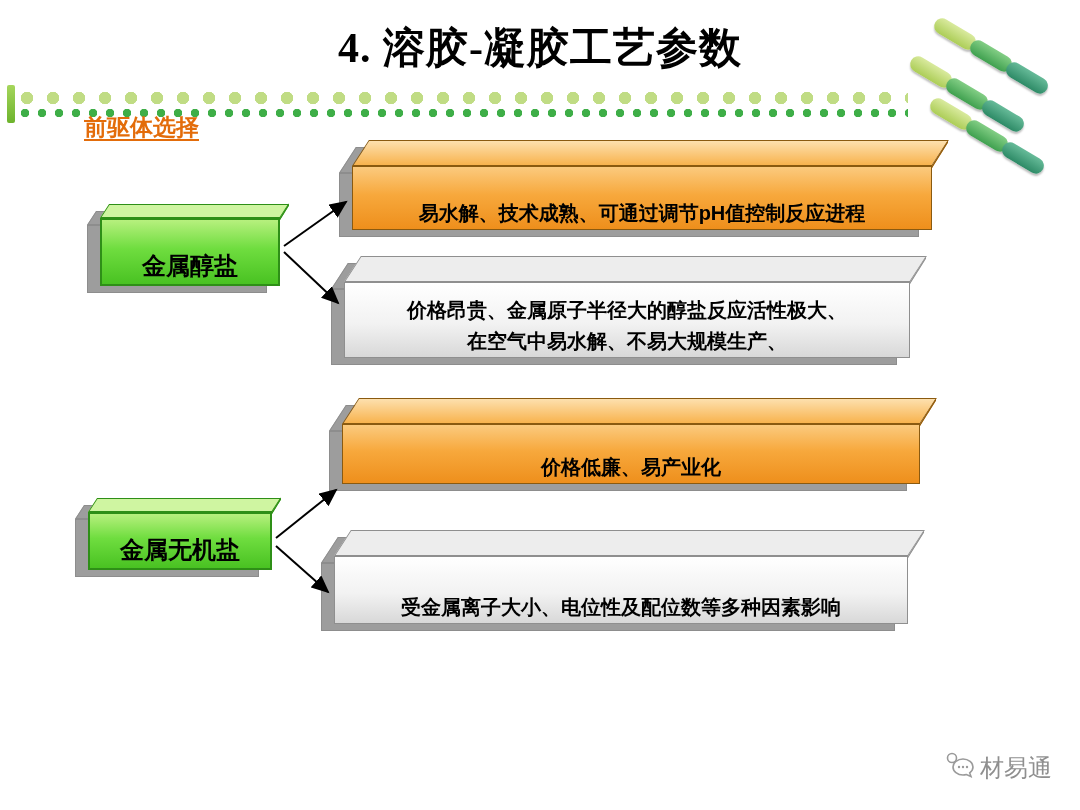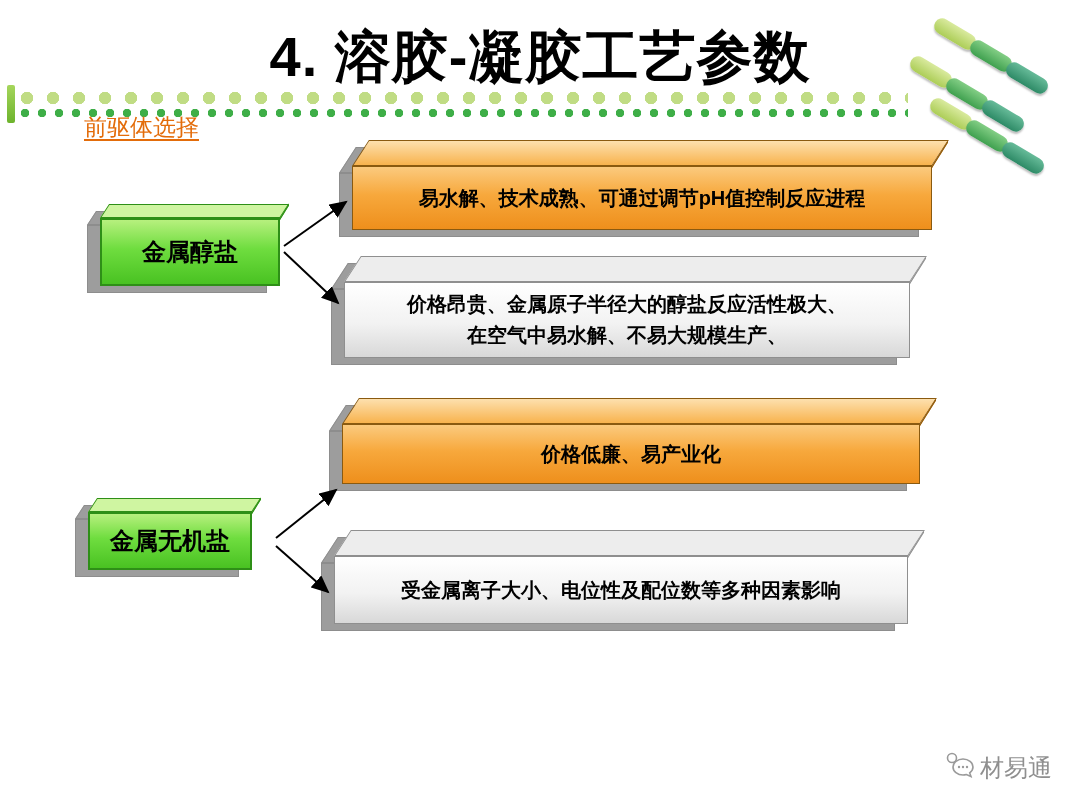--- a/index.html
+++ b/index.html
@@ -3,47 +3,47 @@
 <meta charset="utf-8">
 <style>
   html,body{margin:0;padding:0;background:#ffffff;}
   .slide{
     position:relative;width:1080px;height:810px;background:#ffffff;overflow:hidden;
     font-family:"Liberation Sans",sans-serif;color:#000;
   }
   
   .title{
     position:absolute;left:0;top:20px;width:100%;text-align:center;
-    font-family:Liberation Sans, sans-serif;font-weight:bold;font-size:56px;letter-spacing:1px;
+    font-family:Liberation Serif, serif;font-weight:bold;font-size:42px;letter-spacing:1px;
   }
   
   .green-bar{position:absolute;left:7px;top:85px;width:8px;height:38px;border-radius:2px;
     background:linear-gradient(180deg,#a6d65c,#6db32c);}
   .dots1{position:absolute;left:20px;top:91px;width:888px;height:14px;background-repeat:repeat-x;
     background-image:radial-gradient(circle at 7px 7px,#c0dc84 6px,rgba(0,0,0,0) 6.5px);
     background-size:26px 14px;}
   .dots2{position:absolute;left:20px;top:108px;width:888px;height:10px;background-repeat:repeat-x;
     background-image:radial-gradient(circle at 5px 5px,#3eae47 4px,rgba(0,0,0,0) 4.5px);
     background-size:17px 10px;}
   
   .pills{position:absolute;left:898px;top:24px;width:180px;height:160px;}
   .pill{position:absolute;width:46px;height:16px;border-radius:8px;transform:rotate(31deg);
     box-shadow:1px 2px 2px rgba(0,0,0,.25);}
   .c1{background:linear-gradient(180deg,#d9ea9e,#accd57);}
   .c2{background:linear-gradient(180deg,#83ce85,#3fa04f);}
   .c3{background:linear-gradient(180deg,#67bb99,#2d8a66);}
   
   .section-label{
-    position:absolute;left:84px;top:112px;font-size:23px;font-weight:normal;color:#e36c0a;
+    position:absolute;left:84px;top:112px;font-size:23px;font-weight:bold;color:#e36c0a;
     text-decoration:underline;text-underline-offset:4px;
   }
   
   .box3d{position:absolute;z-index:3;}
   .shape{position:absolute;left:0;top:0;width:100%;height:100%;}
-  .shape .front{position:absolute;inset:0;display:flex;flex-direction:column;justify-content:center;
+  .shape .front{position:absolute;inset:0;display:flex;flex-direction:column;justify-content:flex-end;
     align-items:center;text-align:center;box-sizing:border-box;}
   .shape .top{position:absolute;left:0;width:100%;transform-origin:left bottom;transform:skewX(-33deg);box-sizing:border-box;}
   .shape .side{position:absolute;top:0;transform-origin:left top;transform:skewY(-58deg);box-sizing:border-box;}
   .depth-big  .top{top:-26px;height:26px;}
   .depth-big  .side{right:-16px;width:16px;}
   .depth-small .top{top:-14px;height:14px;}
   .depth-small .side{right:-9px;width:9px;}
   .shape.shadow{transform:translate(-13px,7px);}
   .shape.shadow .front,.shape.shadow .top,.shape.shadow .side{
     background:#9d9d9d !important;border:1px solid #8d8d8d !important;}
@@ -141,21 +141,21 @@
     <div class="shape main">
       <div class="front">
         <div class="box-line">价格昂贵、金属原子半径大的醇盐反应活性极大、</div>
         <div class="box-line">在空气中易水解、不易大规模生产、</div>
       </div>
       <div class="top"></div>
         <div class="side"></div>
     </div>
   </div>
 
-  <div class="box3d depth-small green" style="left:88px;top:512px;width:164px;height:58px">
+  <div class="box3d depth-small green" style="left:88px;top:512px;width:184px;height:58px">
     <div class="shape shadow">
       <div class="front"></div>
         <div class="top"></div>
         <div class="side"></div>
     </div>
     <div class="shape main">
       <div class="front">
         <div class="box-line">金属无机盐</div>
       </div>
       <div class="top"></div>

